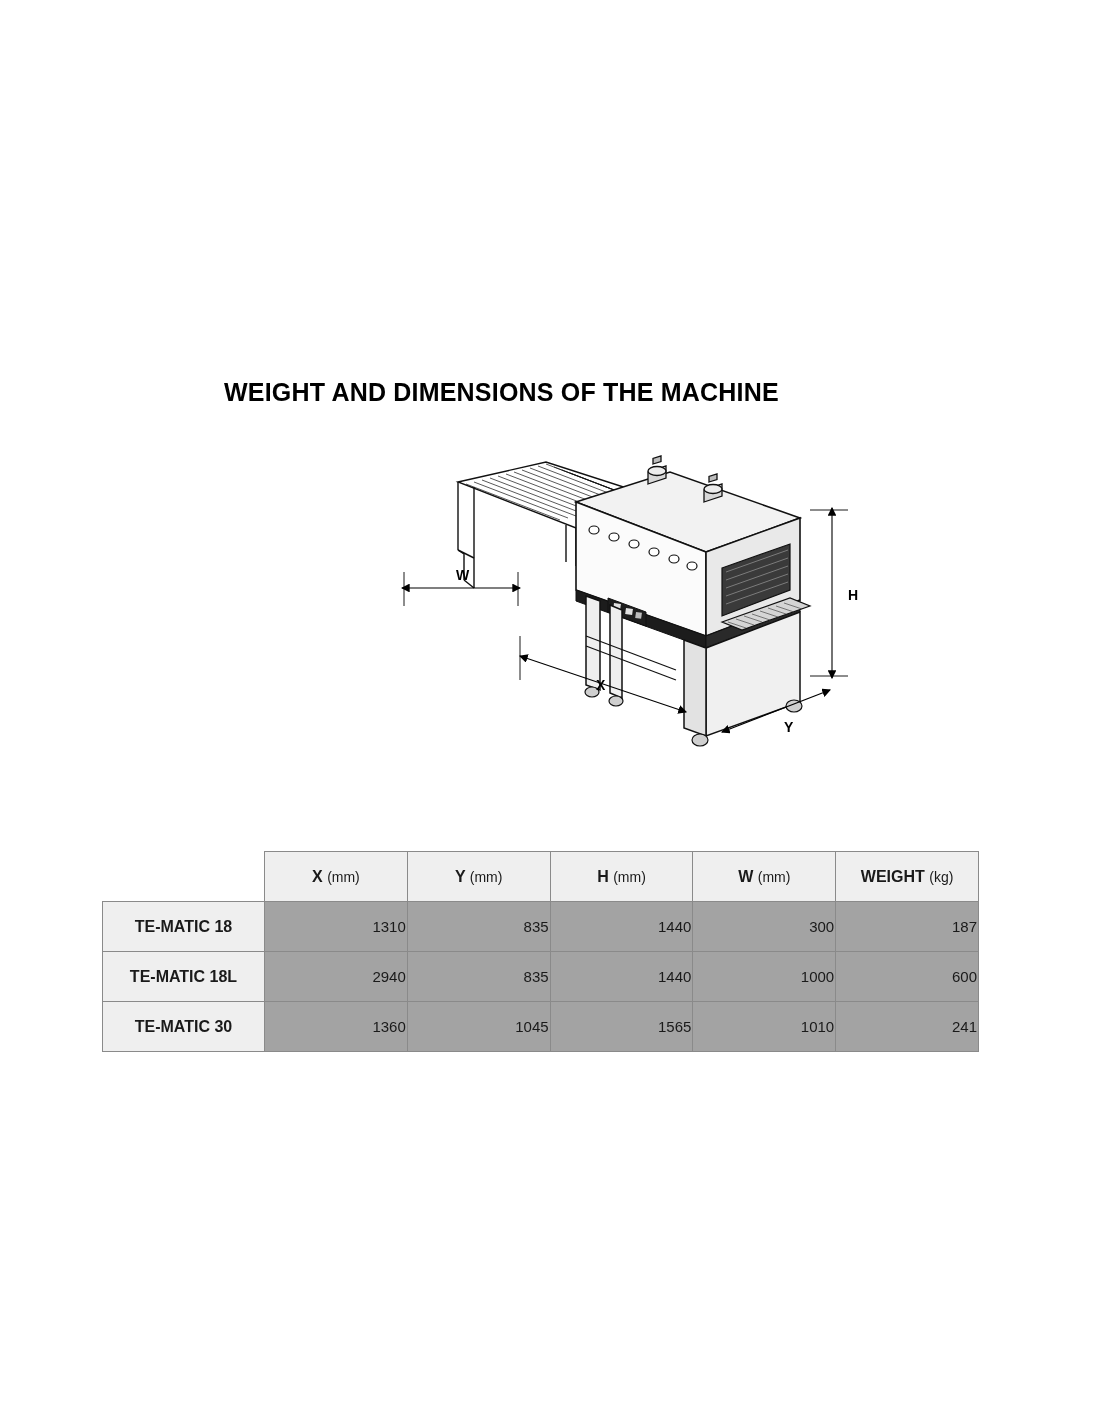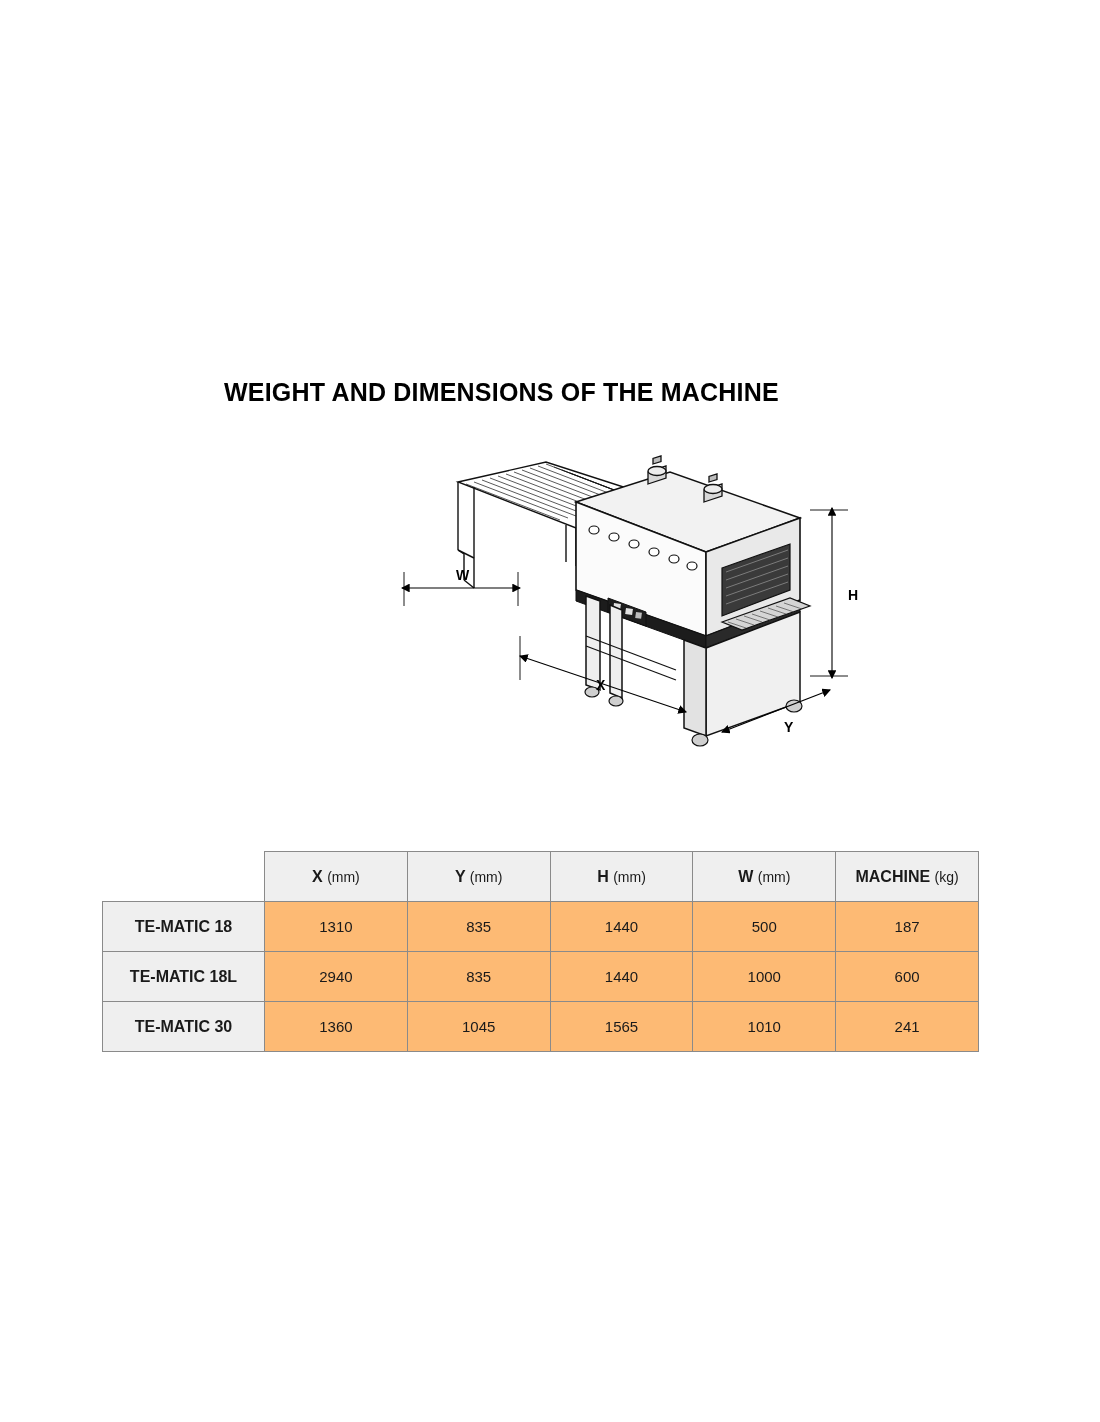--- a/index.html
+++ b/index.html
@@ -74,22 +74,23 @@
   table.dims thead th .unit {
     font-weight: normal;
     font-size: 14px;
   }
   table.dims tbody th.rowhead {
     background: #efefef;
     font-weight: bold;
     font-size: 16px;
   }
   table.dims tbody td {
-    background: #fdba74;
+    background: #a3a3a3;
     font-weight: normal;
+    text-align: right;
   }
   
   table.dims .corner {
     border: none;
     background: #ffffff;
   }
   col.c0 { width: 162px; }
   col.c1, col.c2, col.c3, col.c4, col.c5 { width: 142.8px; }
 </style>
 </head>
@@ -267,32 +268,32 @@
           </th>
           <th>
             <span>H</span>
             <span class="unit">(mm)</span>
           </th>
           <th>
             <span>W</span>
             <span class="unit">(mm)</span>
           </th>
           <th>
-            <span>MACHINE</span>
+            <span>WEIGHT</span>
             <span class="unit">(kg)</span>
           </th>
         </tr>
       </thead>
       <tbody>
         <tr>
           <th class="rowhead">TE-MATIC 18</th>
           <td>1310</td>
           <td>835</td>
           <td>1440</td>
-          <td>500</td>
+          <td>300</td>
           <td>187</td>
         </tr>
         <tr>
           <th class="rowhead">TE-MATIC 18L</th>
           <td>2940</td>
           <td>835</td>
           <td>1440</td>
           <td>1000</td>
           <td>600</td>
         </tr>

